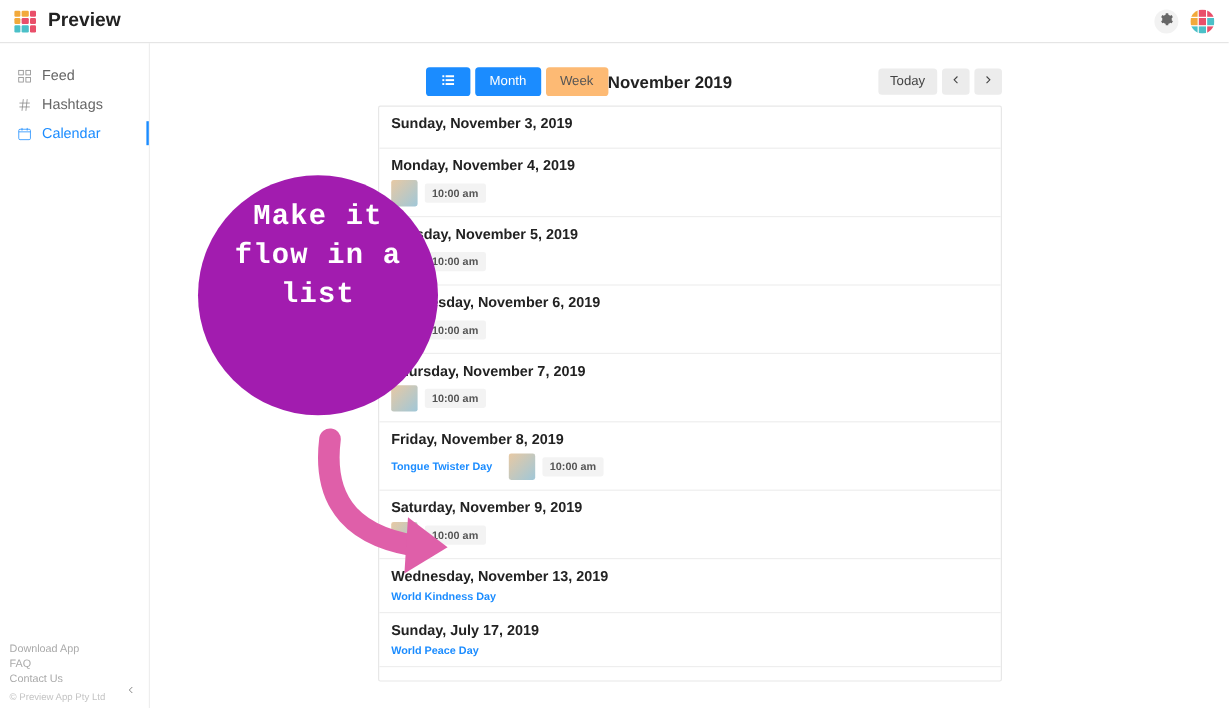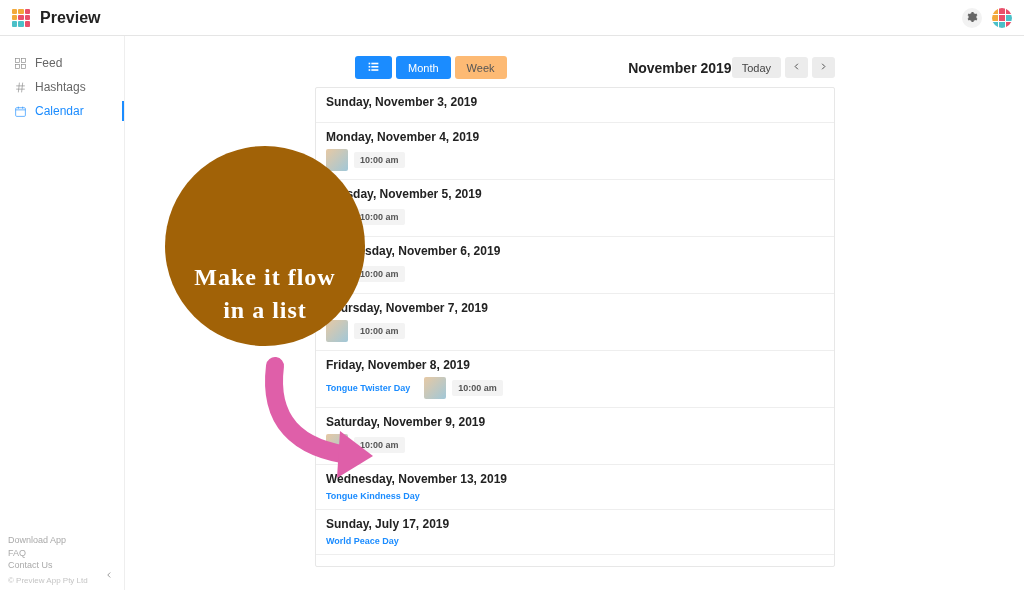--- a/index.html
+++ b/index.html
@@ -100,28 +100,28 @@
     padding-left: 190px;
     padding-top: 20px;
     overflow:hidden;
   }
 
   
   .bubble {
     position:absolute;
     left: 40px; top: 110px;
     width: 200px; height:200px;
-    background:#a16207;
+    background:#a21caf;
     border-radius:50%;
-    display:flex; align-items:flex-end; justify-content:center;
+    display:flex; align-items:flex-start; justify-content:center;
     text-align:center;
     color:#fff; font-weight:700;
     font-size:24px; line-height:1.35;
     letter-spacing:1px;
-    font-family: Liberation Serif, serif;
+    font-family: Liberation Mono, monospace;
     padding: 20px;
     z-index:5;
   }
   .arrow {
     position:absolute;
     left: 120px; top: 320px;
     width: 140px; height:140px;
     z-index:5;
   }
   .arrow svg { overflow:visible; }
@@ -145,21 +145,21 @@
     background:#fdba74;
     color:#555;
     cursor:pointer;
     display:flex;align-items:center;
   }
   .segbtn.primary {
     background:#1b8cff; color:#fff;
   }
   .segbtn svg{width:13px;height:13px;fill:#fff;}
   .calTitle {
-    flex:1; text-align:right;
+    flex:1; text-align:left;
     font-weight:700; font-size:14px; color:#222;
   }
   .navseg { display:flex; gap:4px; }
   .navbtn {
     background:#ececec;
     border-radius:3px;
     font-size:11px; color:#444;
     padding:4px 10px;
     cursor:pointer;
     display:flex;align-items:center;justify-content:center;
@@ -382,21 +382,21 @@
         <div class="dayblock">
           <div class="dayhdr">Saturday, November 9, 2019</div>
           <div class="dayrow">
             <div class="thumb"></div>
             <span class="timechip">10:00 am</span>
           </div>
         </div>
         <div class="dayblock">
           <div class="dayhdr">Wednesday, November 13, 2019</div>
           <div class="dayrow">
-              <span class="special">Tongue Kindness Day</span>
+              <span class="special">World Kindness Day</span>
             </div>
         </div>
         <div class="dayblock">
           <div class="dayhdr">Sunday, July 17, 2019</div>
           <div class="dayrow">
               <span class="special">World Peace Day</span>
             </div>
         </div>
       </div>
     </div>

